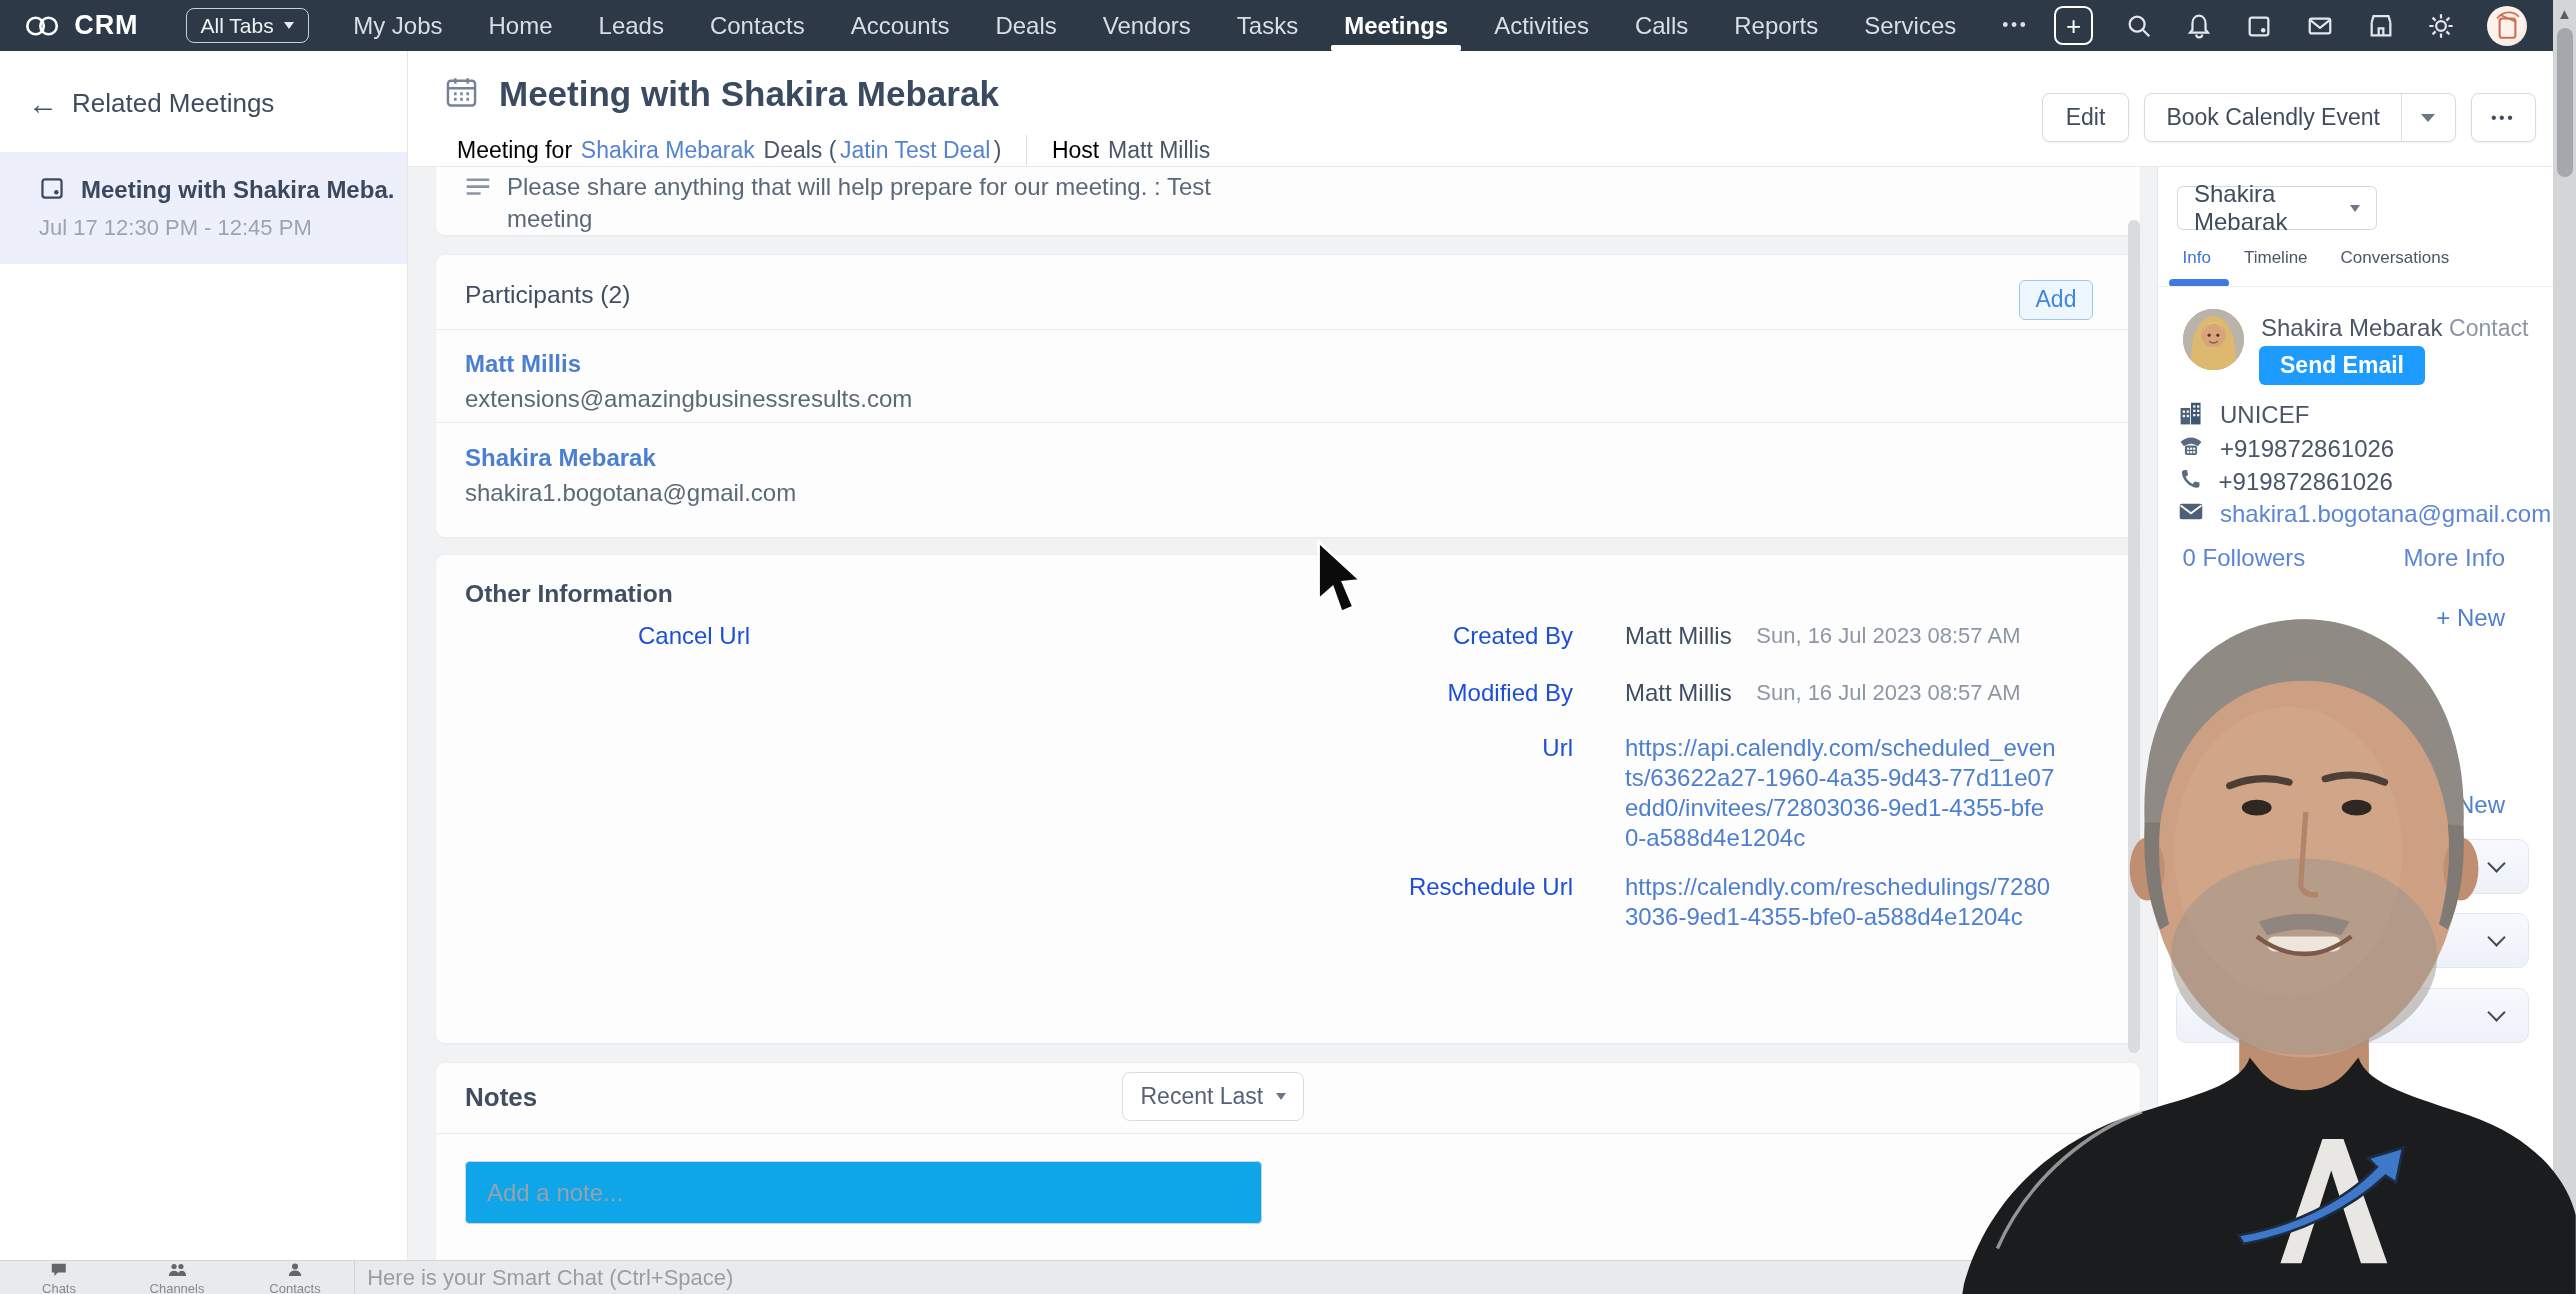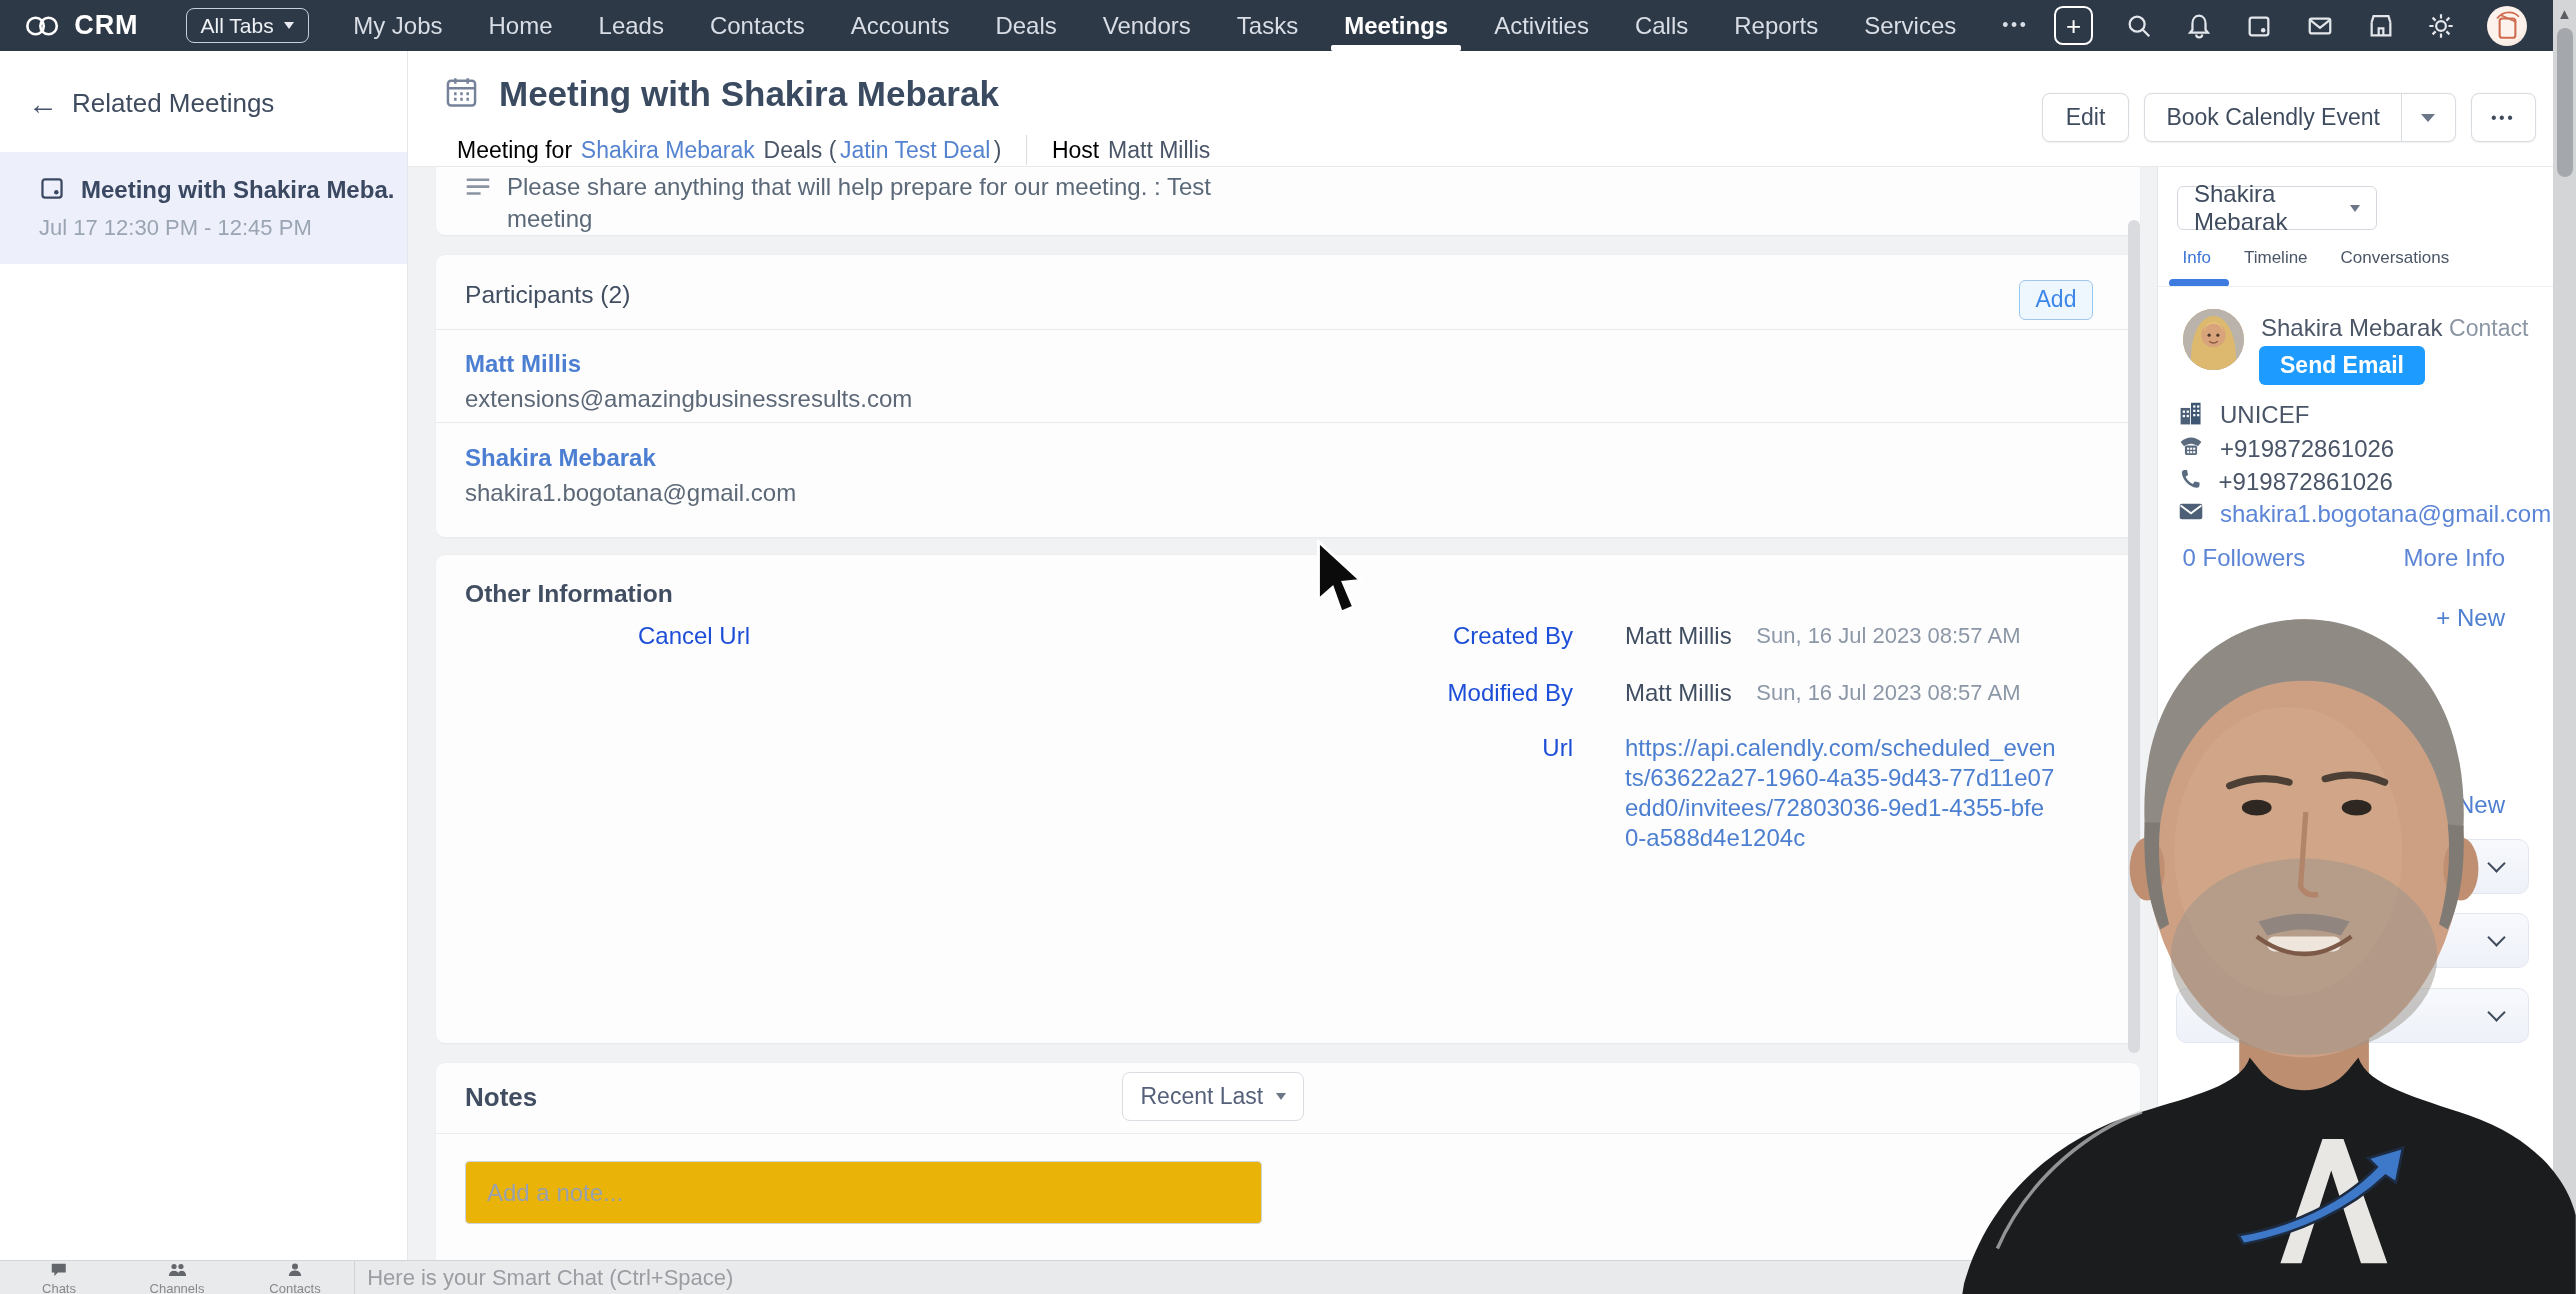--- a/index.html
+++ b/index.html
@@ -52,21 +52,21 @@
   .p-name { font-size:24px; font-weight:600; color:#4c7fd2; }
   .p-email { font-size:24px; color:#5d6877; margin-top:7px; }
   .hr { border-top:0.9px solid #e9ebee; }
   .add-btn { position:absolute; right:47px; top:24.6px; width:74px; height:40px; background:#eef6fe; border:0.9px solid #9ec7ee; border-radius:6.1px; color:#3d87e8; font-size:23px; display:flex; align-items:center; justify-content:center; }
   .field-row { display:flex; align-items:flex-start; }
   .f-label { width:226px; text-align:right; font-size:24px; color:#1d4ed8; flex:none; line-height:30px; }
   .f-value { margin-left:50px; width:438px; font-size:24px; line-height:30px; color:#414e61; word-break:break-all; }
   .f-value.link { color:#4d7fd0; }
   .f-date { margin-left:24.6px; font-size:22px; color:#8b97a6; white-space:nowrap; line-height:30px; }
   .sort-btn { position:absolute; left:686px; top:8.8px; height:49px; border:0.9px solid #d9dce1; border-radius:8px; background:#fff; display:flex; align-items:center; gap:12.3px; padding:0 17.5px; font-size:23px; color:#55617a; }
-  .note-input { position:absolute; left:29px; top:98px; width:797px; height:63px; border:1.8px solid #cfd4da; border-radius:4.4px; background:#eab308; font-size:24px; color:#414e61; padding:0 21px; font-family:"Liberation Sans",sans-serif; }
+  .note-input { position:absolute; left:29px; top:98px; width:797px; height:63px; border:1.8px solid #cfd4da; border-radius:4.4px; background:#0ea5e9; font-size:24px; color:#414e61; padding:0 21px; font-family:"Liberation Sans",sans-serif; }
   .note-input::placeholder { color:#98a1ac; }
   .content-scrollbar { position:absolute; right:17.5px; top:53px; width:11.4px; height:833px; border-radius:6.1px; background:#d9dbde; }
 
   
   .panel { position:absolute; left:2157px; top:167px; width:396px; bottom:34px; background:#fff; border-left:0.9px solid #e4e6ea; z-index:1; }
   .selector { position:absolute; left:19px; top:19px; width:200px; height:44px; border:0.9px solid #d4d8de; border-radius:6.1px; display:flex; align-items:center; justify-content:space-between; padding:0 16px; font-size:24px; color:#3f4b5e; background:#fff; }
   .tabs { position:absolute; left:24.6px; top:81px; display:flex; gap:33px; font-size:17px; color:#4b5666; }
   .tab.active { color:#3b74d6; }
   .tab-underline { position:absolute; left:11.4px; top:112px; width:60px; height:8px; border-radius:4.4px; background:#3e7be0; }
   .tabs-hr { position:absolute; left:0; top:119px; width:396px; border-top:0.9px solid #eceef1; }
@@ -271,20 +271,24 @@
         <div class="f-date">Sun, 16 Jul 2023 08:57 AM</div>
       </div>
       <div class="field-row" style="margin-top:27px;">
         <div class="f-label" style="width:209px;">Modified By</div>
         <div class="f-value" style="margin-left:52px; width:auto;">Matt Millis</div>
         <div class="f-date">Sun, 16 Jul 2023 08:57 AM</div>
       </div>
       <div class="field-row" style="margin-top:25.4px;">
         <div class="f-label" style="width:209px;">Url</div>
         <div class="f-value link" style="margin-left:52px; width:431px;">https://api.calendly.com/scheduled_events/63622a27-1960-4a35-9d43-77d11e07edd0/invitees/72803036-9ed1-4355-bfe0-a588d4e1204c</div>
+      </div>
+      <div class="field-row" style="margin-top:18.4px;">
+        <div class="f-label" style="width:209px;">Reschedule Url</div>
+        <div class="f-value link" style="margin-left:52px; width:431px;">https://calendly.com/reschedulings/72803036-9ed1-4355-bfe0-a588d4e1204c</div>
       </div>
     </div>
   </div>
 
   <div class="card" style="top:896px; height:210px; border-radius:8.8px 8.8px 0 0;">
     <div class="abs sec-title" style="left:29px; top:19px; font-size:26px;">Notes</div>
     <div class="sort-btn">
       <span>Recent Last</span>
       <span class="caret sm"></span>
     </div>

